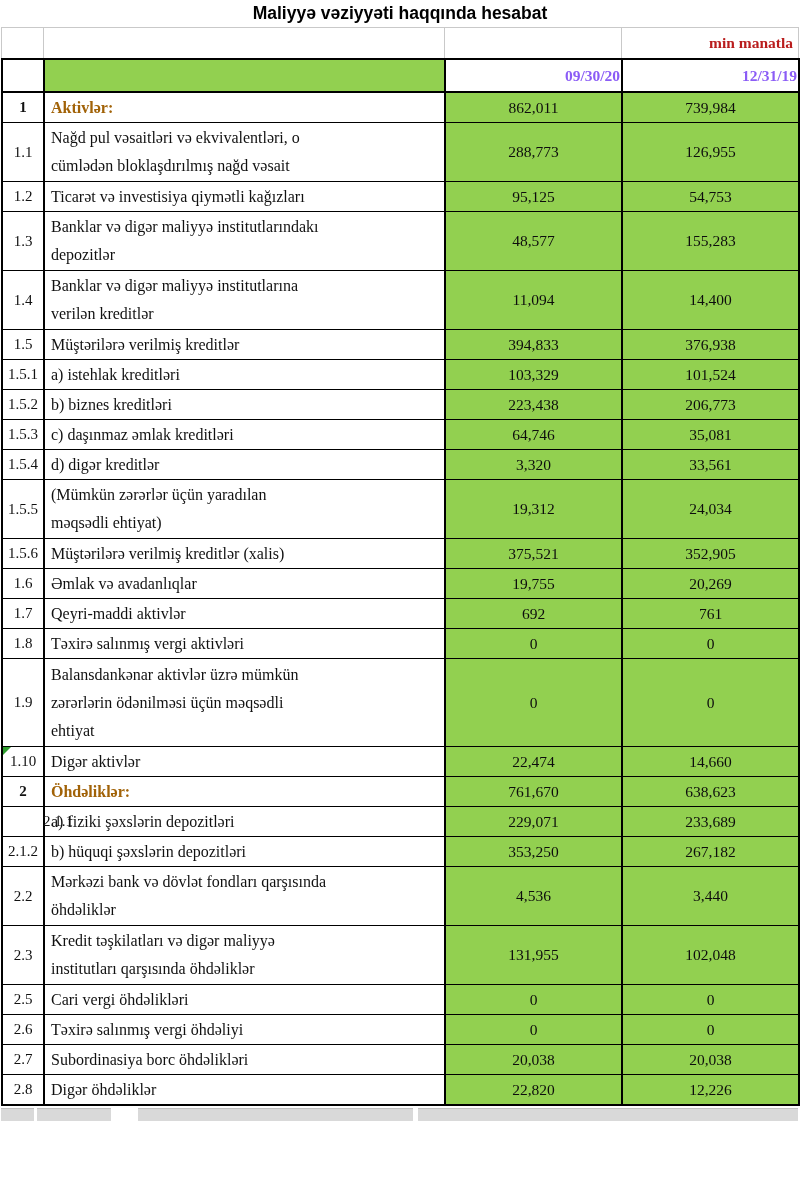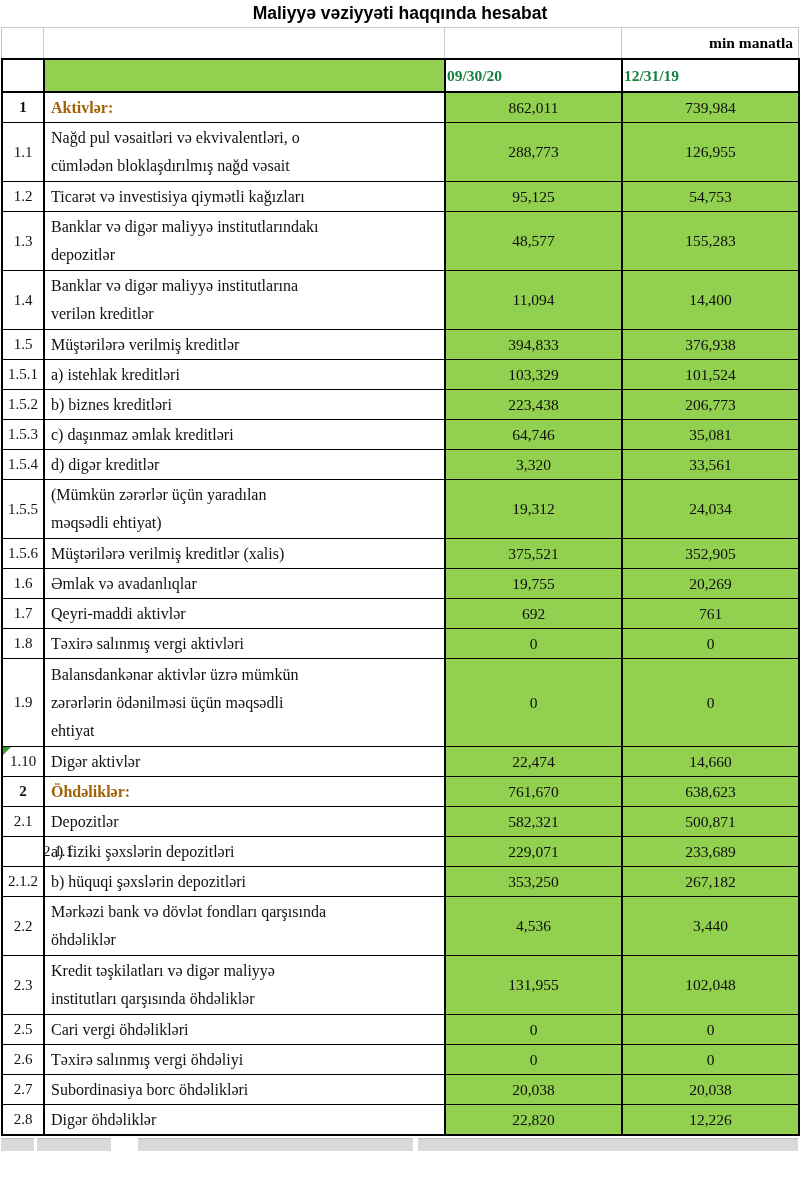--- a/index.html
+++ b/index.html
@@ -5,29 +5,29 @@
   html,body{margin:0;padding:0;background:#fff;}
   .page{width:800px;height:1181px;position:relative;background:#fff;overflow:hidden;
         font-family:"Liberation Serif", serif;color:#111;}
   .title{height:27px;line-height:26px;text-align:center;font-family:"Liberation Sans", sans-serif;
          font-weight:bold;font-size:17.5px;color:#000;}
   table{border-collapse:collapse;table-layout:fixed;width:797px;margin-left:1px;}
   col.c-no{width:42px;} col.c-desc{width:401px;} col.c-v1{width:177px;} col.c-v2{width:177px;}
 
   
   .t-unit td{border:1px solid #c9c9c9;border-bottom:none;height:28px;background:#fff;}
-  .t-unit .unit{font-weight:bold;font-size:15.5px;text-align:right;padding-right:5px;color:#000000;}
+  .t-unit .unit{font-weight:bold;font-size:15.5px;text-align:right;padding-right:5px;color:#b91c1c;}
 
   
   .t-main{border:2px solid #000;}
   .t-main td{border-top:1px solid #000;border-bottom:1px solid #000;
              border-left:2px solid #000;border-right:2px solid #000;
              font-size:16px;vertical-align:middle;background:#fff;}
   .t-main tr.head td{border-top:2px solid #000;border-bottom:2px solid #000;height:29px;}
-  .head .date{font-weight:bold;font-size:15.5px;text-align:left;color:#15803d;}
+  .head .date{font-weight:bold;font-size:15.5px;text-align:right;color:#8b5cf6;}
   .green{background:#92D050 !important;}
   td.no{ text-align:center;font-size:15px;padding:0 1px;position:relative;}
   td.desc{text-align:left;padding:0 6px;line-height:28px;white-space:pre-line;}
   td.val{ text-align:center;font-size:15.5px;color:#0d0d0d;}
   tr.section td.no{font-weight:bold;}
   tr.section td.desc{color:#a16207;font-weight:bold;}
   .tri{position:absolute;top:0;left:0;width:0;height:0;
        border-top:8px solid #2f9e2f;border-right:8px solid transparent;}
 
   
@@ -182,26 +182,20 @@
           <td class="val green">22,474</td>
           <td class="val green">14,660</td>
         </tr>
         <tr class="section">
           <td class="no" style="height: 29px;">2</td>
           <td class="desc">Öhdəliklər:</td>
           <td class="val green">761,670</td>
           <td class="val green">638,623</td>
         </tr>
         <tr>
-          <td class="no" style="height: 29px;">2.1</td>
-          <td class="desc">Depozitlər</td>
-          <td class="val green">582,321</td>
-          <td class="val green">500,871</td>
-        </tr>
-        <tr>
           <td class="no" style="height: 29px; padding-left: 40px;">2.1.1</td>
           <td class="desc">a) fiziki şəxslərin depozitləri</td>
           <td class="val green">229,071</td>
           <td class="val green">233,689</td>
         </tr>
         <tr>
           <td class="no" style="height: 29px;">2.1.2</td>
           <td class="desc">b) hüquqi şəxslərin depozitləri</td>
           <td class="val green">353,250</td>
           <td class="val green">267,182</td>

